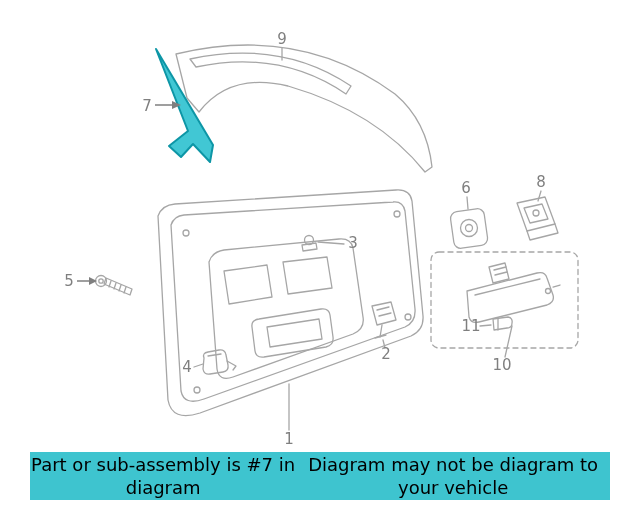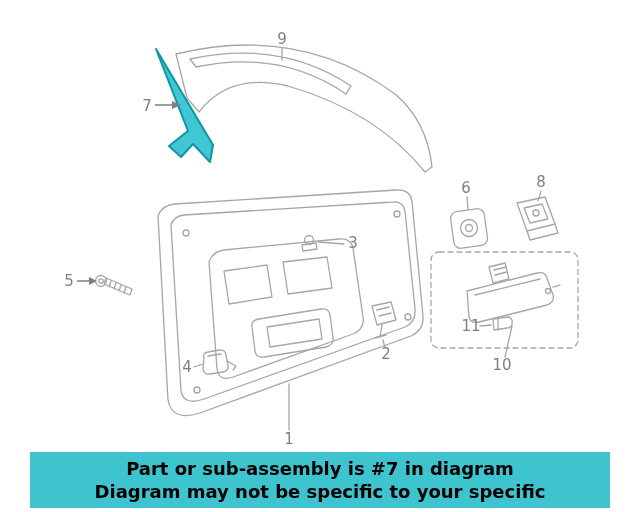--- a/index.html
+++ b/index.html
@@ -14,30 +14,29 @@
   .diagram-svg { position: absolute; left: 0; top: 0; }
   .diagram-svg text {
     font-family: "DejaVu Sans", sans-serif;
     font-size: 15px;
   }
   .caption {
     position: absolute;
     left: 30px;
     top: 452px;
     width: 580px;
-    height: 56px;
+    height: 48px;
     display: flex;
-    flex-direction: column;
+    flex-direction: row;
     justify-content: center;
     align-items: center;
     text-align: center;
     font-size: 18px;
     line-height: 23px;
     color: #000000;
-    font-weight: bold;
   }
 </style>
 </head>
 <body>
 
 <div class="page">
 
   <svg class="diagram-svg" width="640" height="512" viewBox="0 0 640 512">
 
     <g fill="none" stroke-width="1.3" stroke-linejoin="round" stroke-linecap="round" stroke="#a6a6a6">
@@ -151,16 +150,16 @@
       <text x="147" y="111" text-anchor="middle" fill="#7f7f7f">7</text>
       <text x="541" y="187" text-anchor="middle" fill="#7f7f7f">8</text>
       <text x="282" y="44" text-anchor="middle" fill="#7f7f7f">9</text>
       <text x="502" y="370" text-anchor="middle" fill="#7f7f7f">10</text>
       <text x="471" y="331" text-anchor="middle" fill="#7f7f7f">11</text>
     </g>
   </svg>
 
   <div class="caption" style="background-color: rgb(62, 196, 207);">
     <div>Part or sub-assembly is #7 in diagram</div>
-    <div>Diagram may not be specific to your specific</div>
+    <div>Diagram may not be diagram to your vehicle</div>
   </div>
 
 </div>
 
 </body></html>

